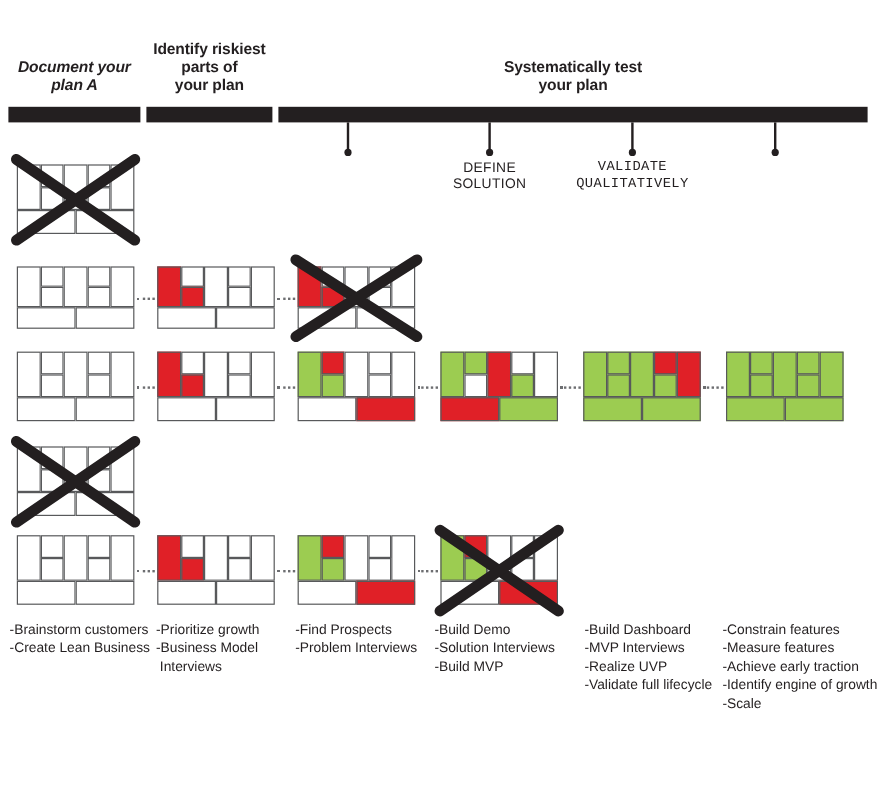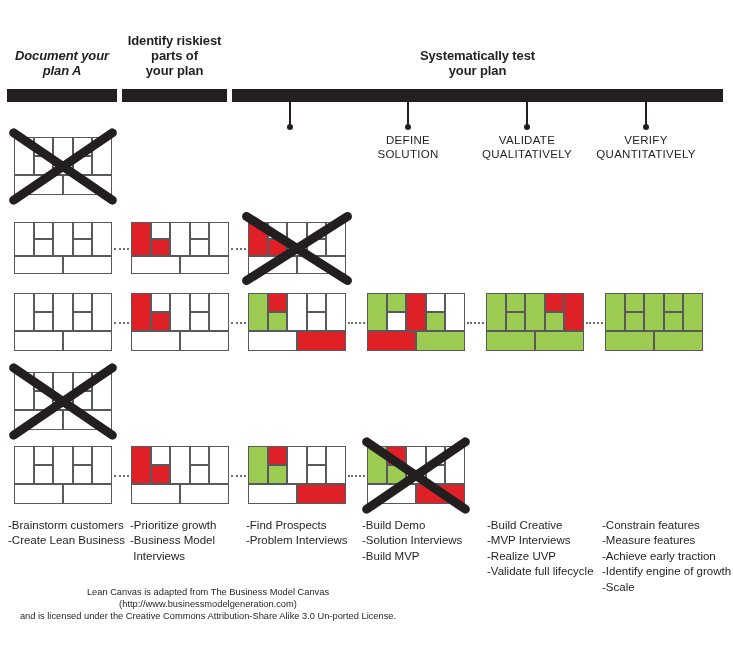--- a/index.html
+++ b/index.html
@@ -117,24 +117,23 @@
     <div class="phase-bar" style="left: 122px; top: 89px; width: 105px;"></div>
     <div class="phase-title" style="left: 232px; width: 491px; top: 48px;">Systematically test<br>your plan</div>
     <div class="phase-bar" style="left: 232px; top: 89px; width: 491px;"></div>
     <div class="stem" style="left: 289px; top: 102px; height: 24px;"></div>
     <div class="stem-dot" style="left: 287px; top: 124px;"></div>
     <div class="stem" style="left: 407px; top: 102px; height: 24px;"></div>
     <div class="stem-dot" style="left: 405px; top: 124px;"></div>
     <div class="stage-label" style="left: 323px; width: 170px; top: 133px;">DEFINE<br>SOLUTION</div>
     <div class="stem" style="left: 526px; top: 102px; height: 24px;"></div>
     <div class="stem-dot" style="left: 524px; top: 124px;"></div>
-    <div class="stage-label" style="left: 442px; width: 170px; top: 133px;">VALIDATE<br>QUALITATIVELY</div>
+    <div class="stage-label" style="left: 442px; width: 170px; top: 133px; font-family: Liberation Mono, monospace;">VALIDATE<br>QUALITATIVELY</div>
     <div class="stem" style="left: 645px; top: 102px; height: 24px;"></div>
     <div class="stem-dot" style="left: 643px; top: 124px;"></div>
-    <div class="stage-label" style="left: 561px; width: 170px; top: 133px;">VERIFY<br>QUANTITATIVELY</div>
     <div class="canvas" style="left: 14px; top: 137px; width: 98px; height: 58px;">
       <div class="cell" style="left: 0px; top: 0px; width: 19.6px; height: 38.28px; background: rgb(255, 255, 255);"></div>
       <div class="cell" style="left: 19.6px; top: 0px; width: 19.6px; height: 19.14px; background: rgb(255, 255, 255);"></div>
       <div class="cell" style="left: 39.2px; top: 0px; width: 19.6px; height: 38.28px; background: rgb(255, 255, 255);"></div>
       <div class="cell" style="left: 58.8px; top: 0px; width: 19.6px; height: 19.14px; background: rgb(255, 255, 255);"></div>
       <div class="cell" style="left: 78.4px; top: 0px; width: 19.6px; height: 38.28px; background: rgb(255, 255, 255);"></div>
       <div class="cell" style="left: 19.6px; top: 19.14px; width: 19.6px; height: 19.14px; background: rgb(255, 255, 255);"></div>
       <div class="cell" style="left: 58.8px; top: 19.14px; width: 19.6px; height: 19.14px; background: rgb(255, 255, 255);"></div>
       <div class="cell" style="left: 0px; top: 38.28px; width: 49px; height: 19.72px; background: rgb(255, 255, 255);"></div>
       <div class="cell" style="left: 49px; top: 38.28px; width: 49px; height: 19.72px; background: rgb(255, 255, 255);"></div>
@@ -331,29 +330,25 @@
     <div class="bullets" style="left: 362px; top: 518px; width: 125px;">
       <div>-Build Demo</div>
       <div>-Solution Interviews</div>
       <div>-Build MVP</div>
     </div>
     <div class="bullets" style="left: 246px; top: 518px; width: 125px;">
       <div>-Find Prospects</div>
       <div>-Problem Interviews</div>
     </div>
     <div class="bullets" style="left: 487px; top: 518px; width: 125px;">
-      <div>-Build Creative</div>
+      <div>-Build Dashboard</div>
       <div>-MVP Interviews</div>
       <div>-Realize UVP</div>
       <div>-Validate full lifecycle</div>
     </div>
     <div class="bullets" style="left: 602px; top: 518px; width: 125px;">
       <div>-Constrain features</div>
       <div>-Measure features</div>
       <div>-Achieve early traction</div>
       <div>-Identify engine of growth</div>
       <div>-Scale</div>
     </div>
-    <div class="footer" style="left: 8px; top: 586px; width: 400px;">
-      <div>Lean Canvas is adapted from The Business Model Canvas (http://www.businessmodelgeneration.com)</div>
-      <div>and is licensed under the Creative Commons Attribution-Share Alike 3.0 Un-ported License.</div>
-    </div>
   </div>
 
 </body></html>

